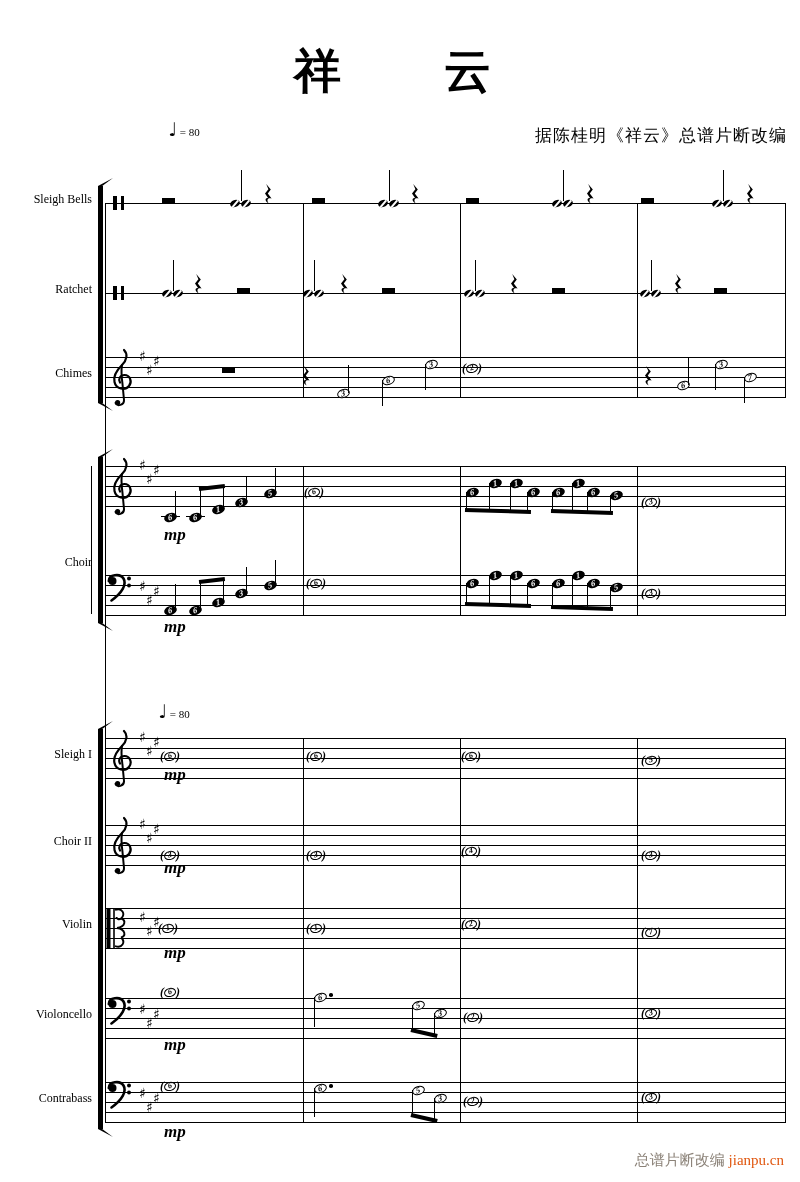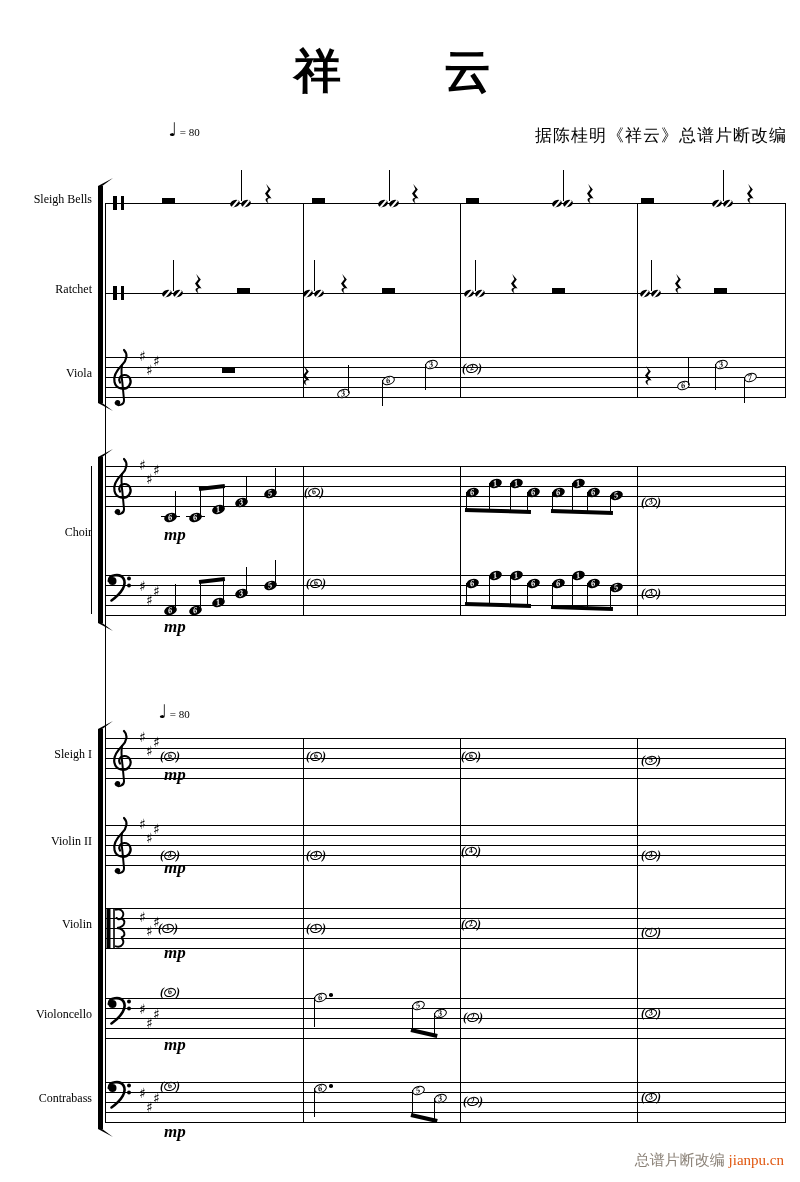--- a/index.html
+++ b/index.html
@@ -40,24 +40,24 @@
   <span class="title-char" style="left:294px;top:48px">祥</span>
   <span class="title-char" style="left:444px;top:48px">云</span>
   <div class="subtitle" style="right:13px;top:124px">据陈桂明《祥云》总谱片断改编</div>
   <div class="watermark" style="right:16px;top:1151px">
     <span style="color: rgb(139, 130, 120);">总谱片断改编 </span><span style="color: rgb(224, 86, 14);">jianpu.cn</span>
   </div>
 <div class="tempo" style="left: 168px; top: 118px;"><span class="g">♩</span><span class="t"> = 80</span></div>
     <div class="tempo" style="left: 158px; top: 700px;"><span class="g">♩</span><span class="t"> = 80</span></div>
     <div class="label" style="left: 0px; top: 192px;">Sleigh Bells</div>
     <div class="label" style="left: 0px; top: 282px;">Ratchet</div>
-    <div class="label" style="left: 0px; top: 366px;">Viola</div>
-    <div class="label" style="left: 0px; top: 525px; text-align: right;">Choir</div>
+    <div class="label" style="left: 0px; top: 366px;">Chimes</div>
+    <div class="label" style="left: 0px; top: 555px; text-align: right;">Choir</div>
     <div class="label" style="left: 0px; top: 747px;">Sleigh I</div>
-    <div class="label" style="left: 0px; top: 834px;">Violin II</div>
+    <div class="label" style="left: 0px; top: 834px;">Choir II</div>
     <div class="label" style="left: 0px; top: 917px;">Violin</div>
     <div class="label" style="left: 0px; top: 1007px;">Violoncello</div>
     <div class="label" style="left: 0px; top: 1091px;">Contrabass</div>
     <div class="dyn" style="left: 164px; top: 526px;">mp</div>
     <div class="dyn" style="left: 164px; top: 618px;">mp</div>
     <div class="dyn" style="left: 164px; top: 766px;">mp</div>
     <div class="dyn" style="left: 164px; top: 859px;">mp</div>
     <div class="dyn" style="left: 164px; top: 944px;">mp</div>
     <div class="dyn" style="left: 164px; top: 1036px;">mp</div>
     <div class="dyn" style="left: 164px; top: 1123px;">mp</div>

